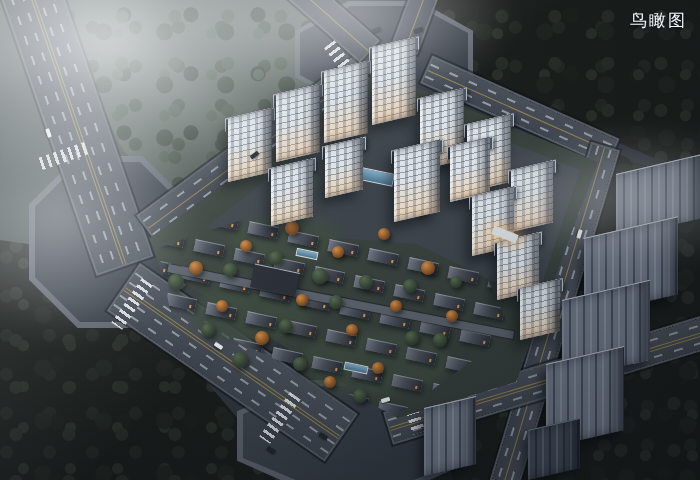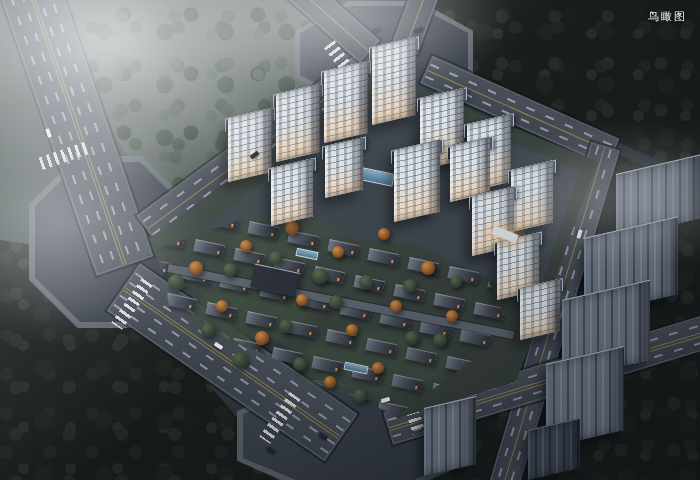--- a/index.html
+++ b/index.html
@@ -88,21 +88,21 @@
   .gate{background:#d8dde2;transform:rotate(22deg);z-index:7;
     box-shadow:0 0 10px 4px rgba(255,180,90,.4);}
   .car{width:9px;height:4px;border-radius:1px;z-index:8;box-shadow:0 1px 2px rgba(0,0,0,.6);}
 
   
   .fog{border-radius:50%;filter:blur(14px);z-index:9;pointer-events:none;}
   #haze{left:0;top:0;width:700px;height:480px;z-index:9;pointer-events:none;
     background:linear-gradient(135deg,rgba(238,243,246,.30) 0%,rgba(238,243,246,.10) 28%,transparent 48%);}
   #shade{left:0;top:0;width:700px;height:480px;z-index:10;pointer-events:none;
     background:radial-gradient(130% 130% at 22% 12%,transparent 40%,rgba(7,11,17,.48) 100%);}
-  .view-label{right:13px;top:9px;color:#f4f7f8;font-size:11px;letter-spacing:2px;
+  .view-label{right:13px;top:9px;color:#f4f7f8;font-size:17px;letter-spacing:2px;
     text-shadow:0 1px 3px rgba(10,15,22,.8);z-index:11;text-align:center;}
 </style>
 </head>
 <body>
 
 <div id="stage">
 
   <div class="woods woods--meadow" style="left:0;top:0;width:420px;height:240px;clip-path:polygon(62px 0,298px 0,352px 58px,152px 206px,90px 86px);"></div>
   <div class="woods woods--dim" style="left:380px;top:0;width:320px;height:200px;clip-path:polygon(40px 0,320px 0,320px 178px,232px 140px,52px 58px);"></div>
   <div class="woods woods--dim" style="left:460px;top:140px;width:240px;height:340px;clip-path:polygon(154px 12px,240px 50px,240px 340px,52px 340px,98px 190px,150px 30px);"></div>

